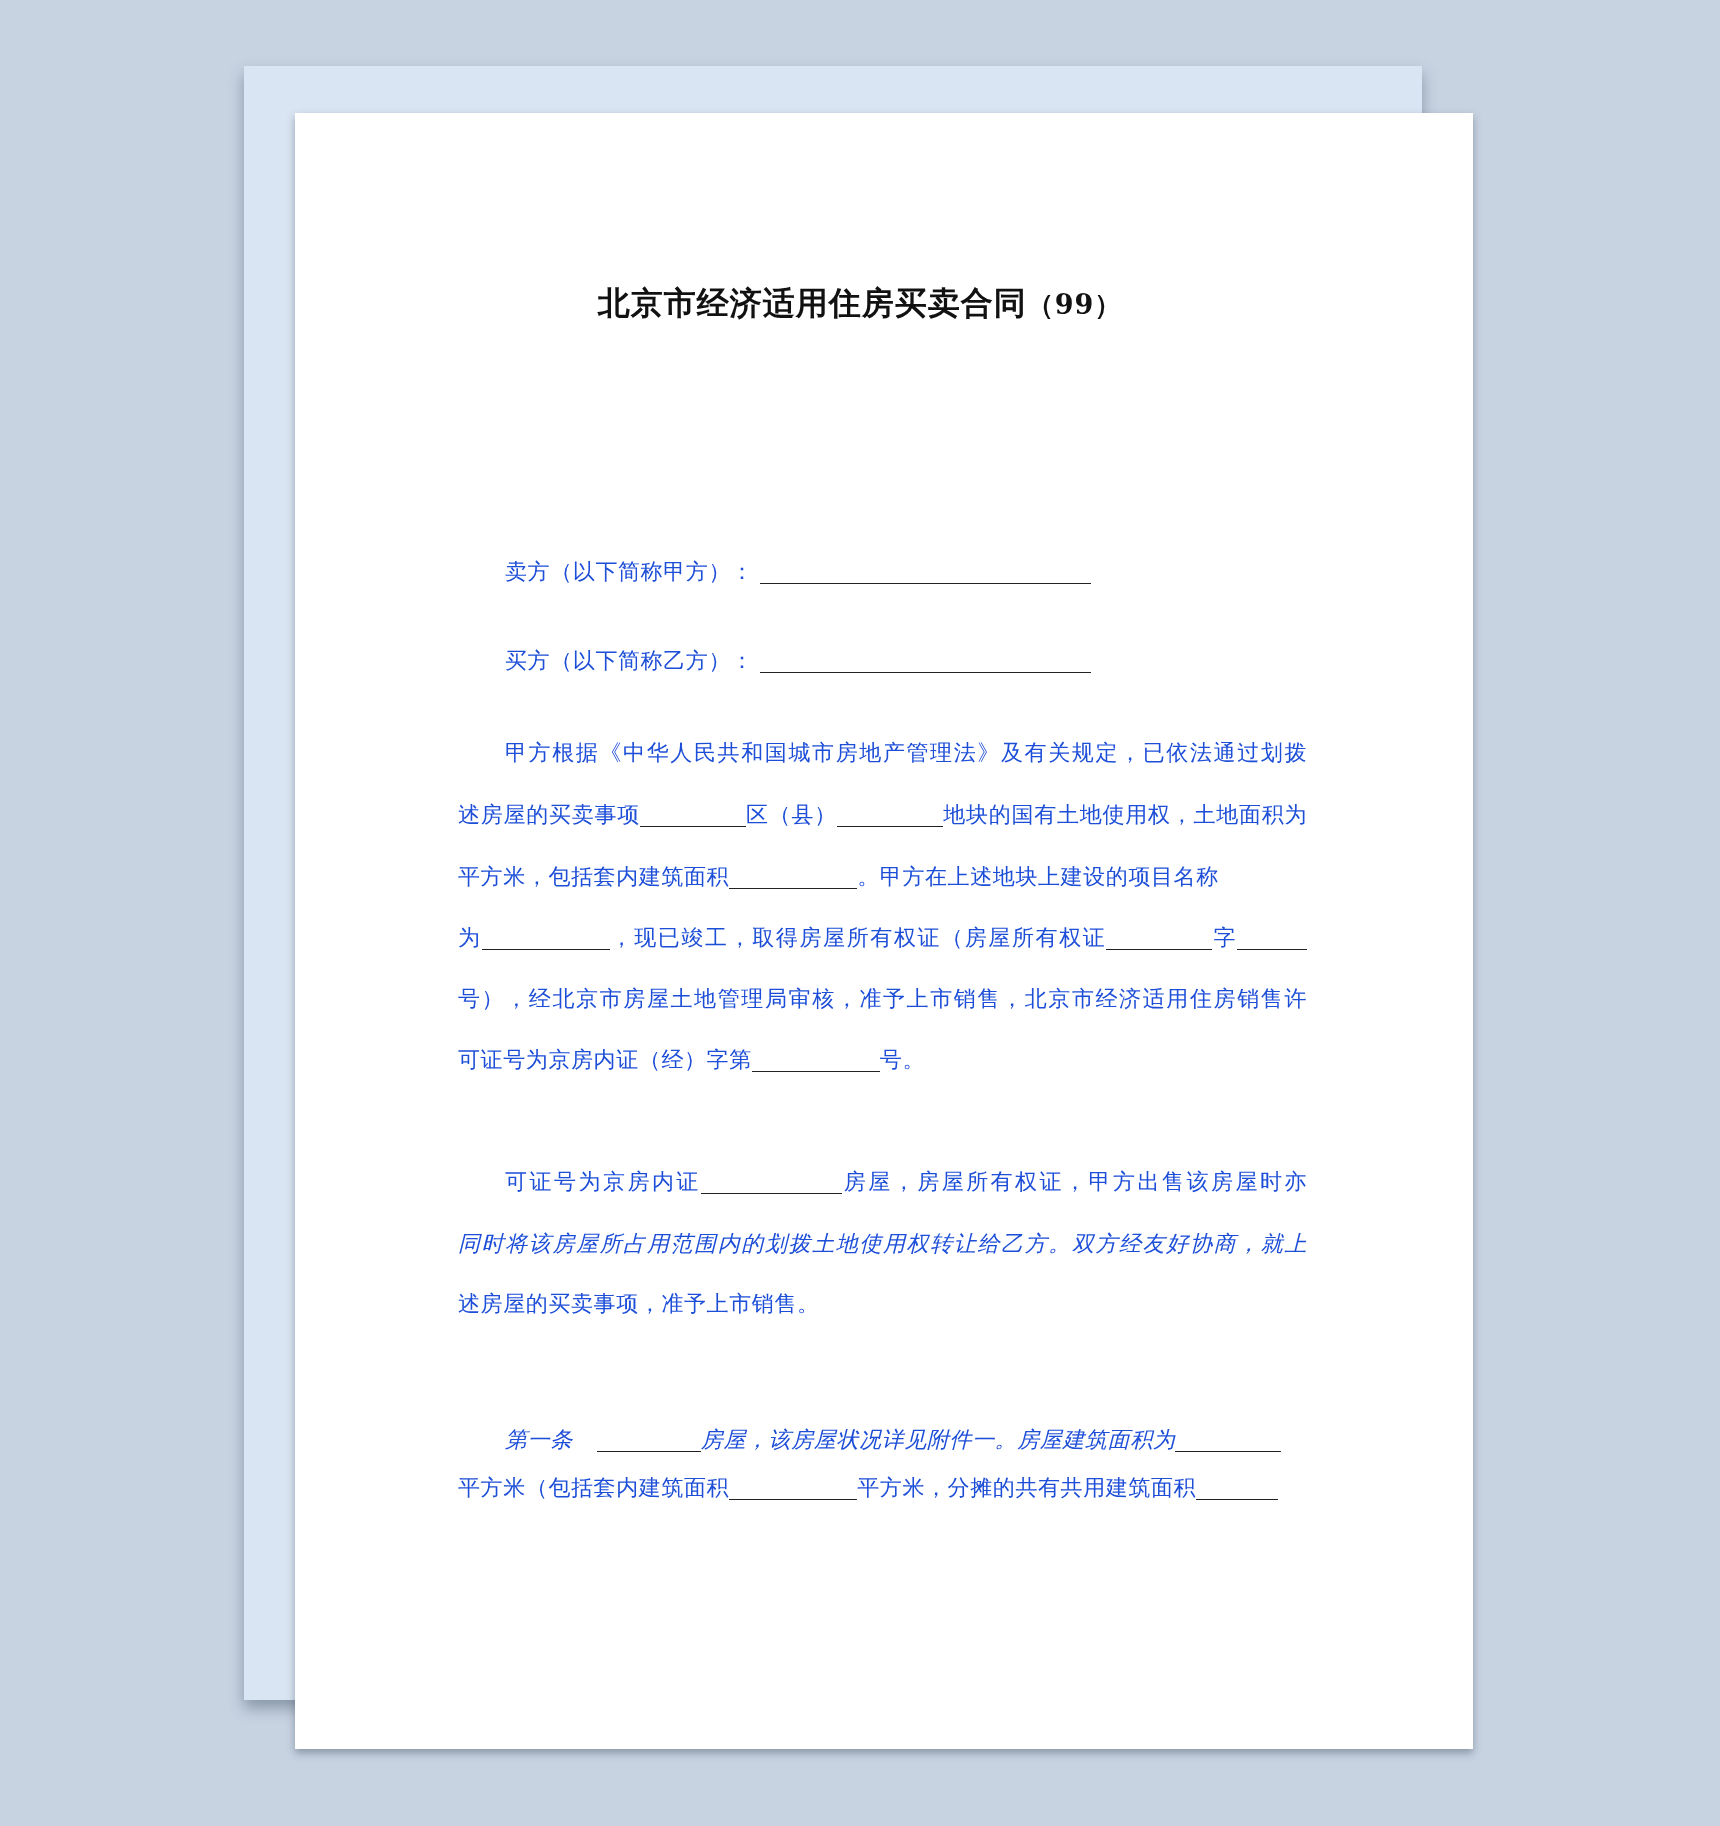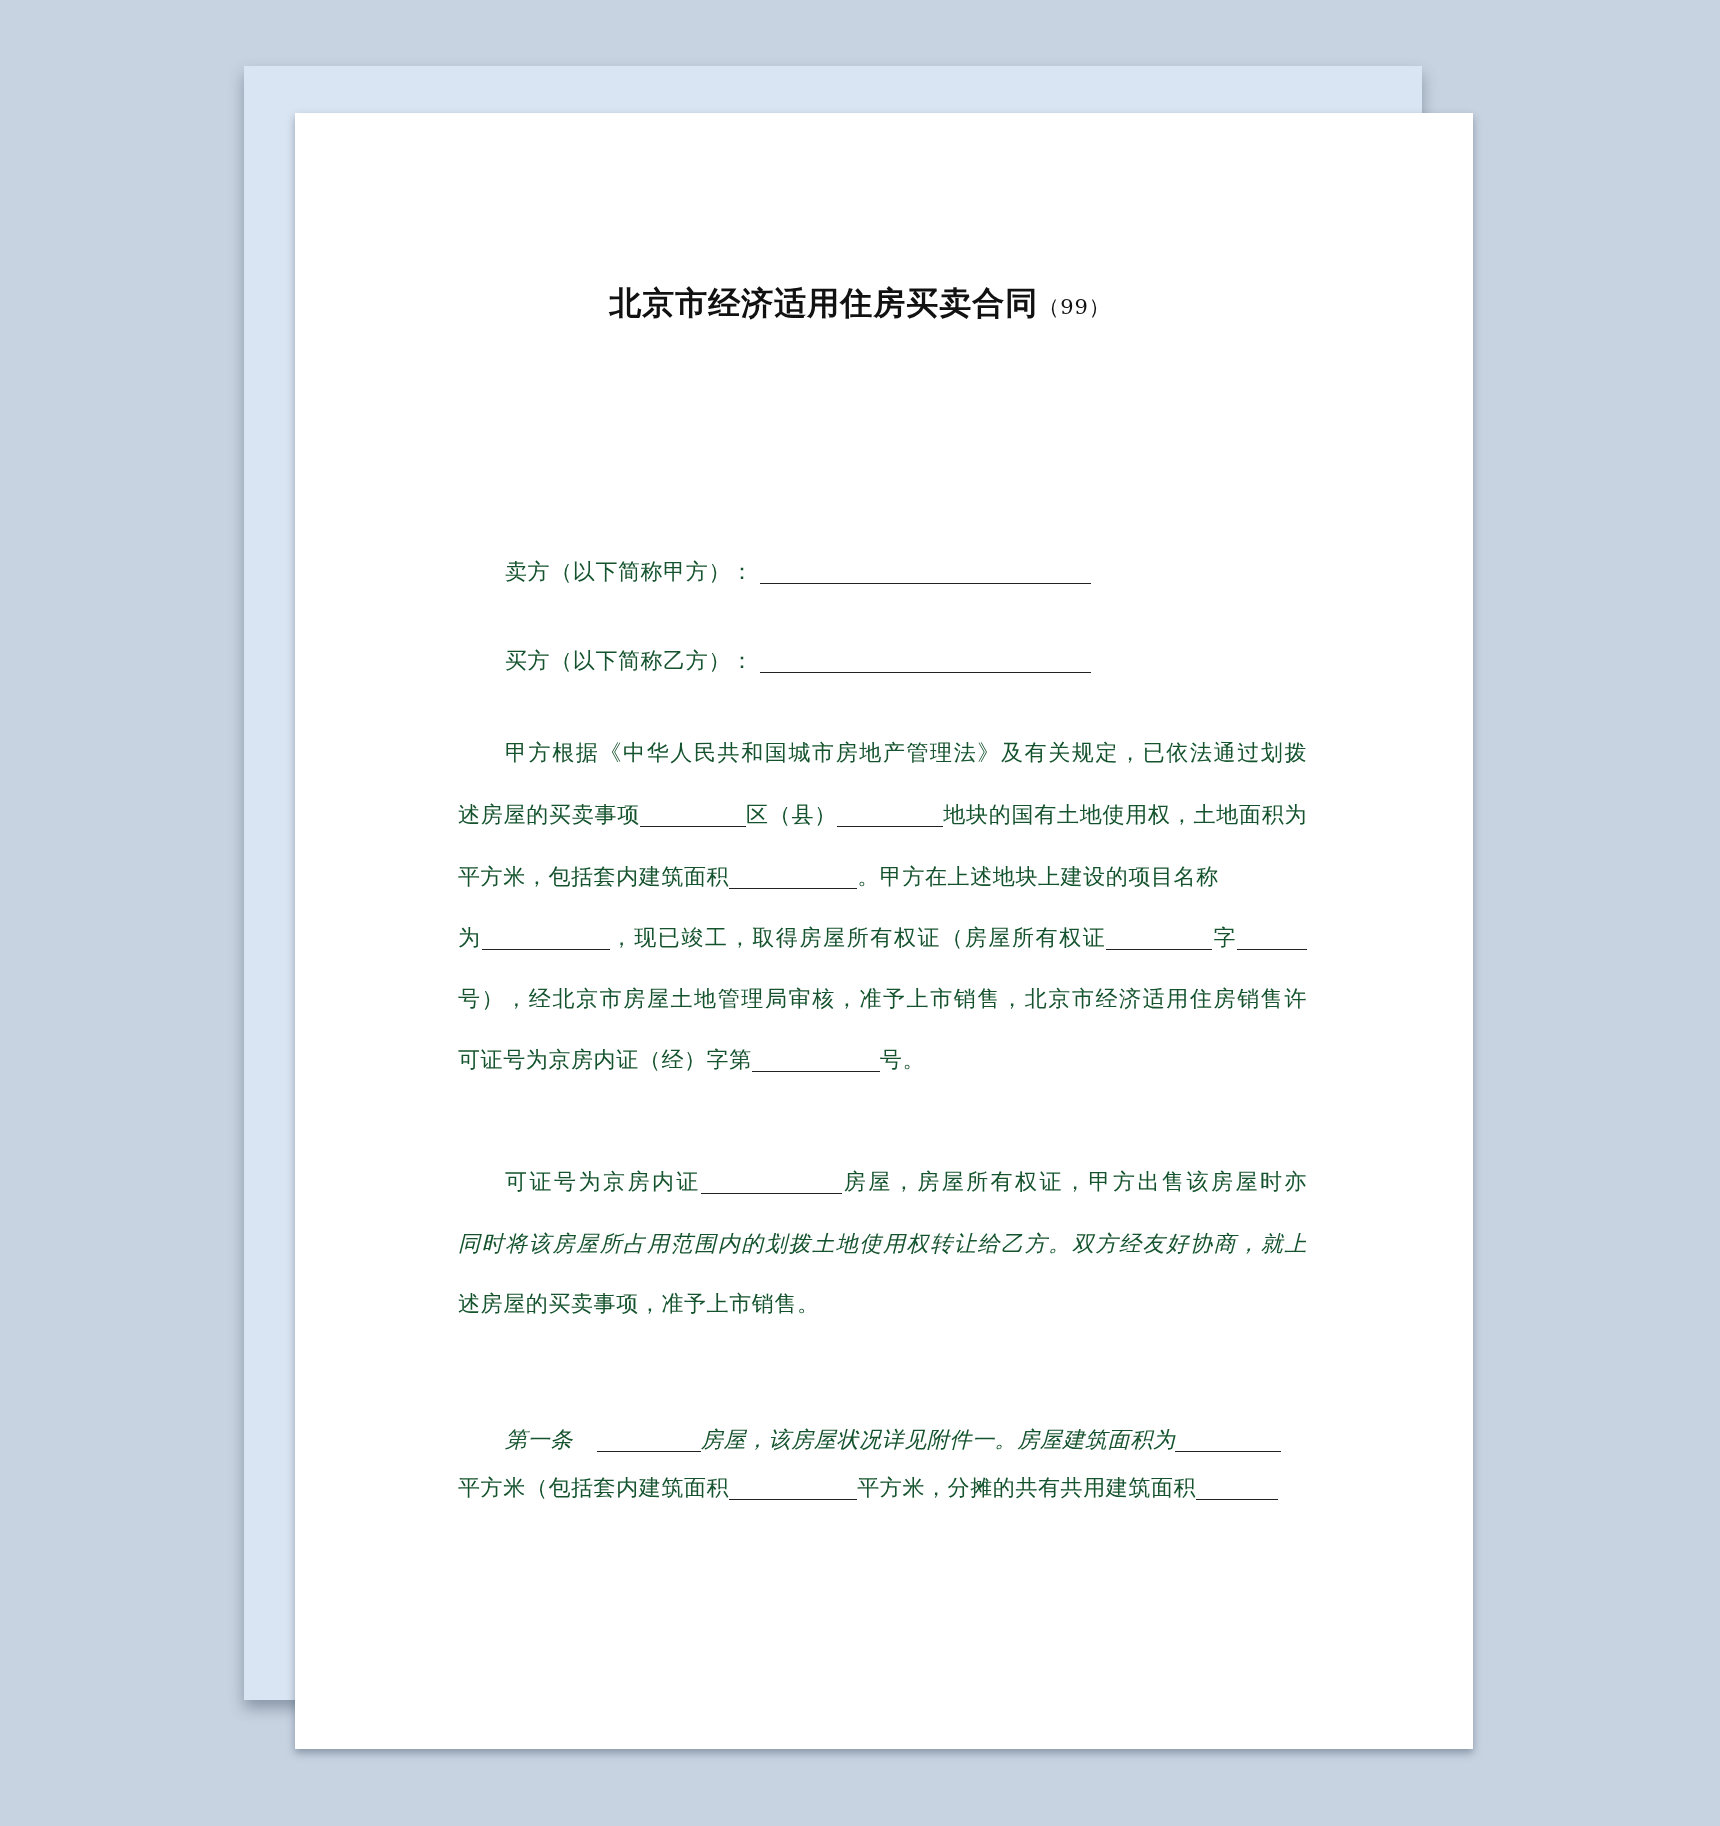--- a/index.html
+++ b/index.html
@@ -23,25 +23,25 @@
   }
   .title {
     position: absolute; left: 0; right: 0; top: 282px;
     text-align: center; color: #111;
     font-family: "DejaVu Sans", "Liberation Sans", sans-serif;
     font-weight: bold; font-size: 32px; letter-spacing: 1px;
     white-space: nowrap;
   }
   .title .suffix {
     font-family: "DejaVu Serif", "Liberation Serif", serif;
-    font-weight: normal; font-size: 21px;
+    font-weight: bold; font-size: 27px;
   }
   .line {
     position: absolute; left: 458px;
-    font-size: 22px; color: #14532d;
+    font-size: 22px; color: #1d4ed8;
     white-space: nowrap; line-height: 30px;
     letter-spacing: 0.6px;
   }
   .line.indent { left: 505px; }
   .line.just { width: 849px; text-align: justify; text-align-last: justify; }
   .line.just.indent { width: 802px; }
   .blank {
     display: inline-block; height: 22px; vertical-align: -5px;
     border-bottom: 1.6px solid #222;
   }

